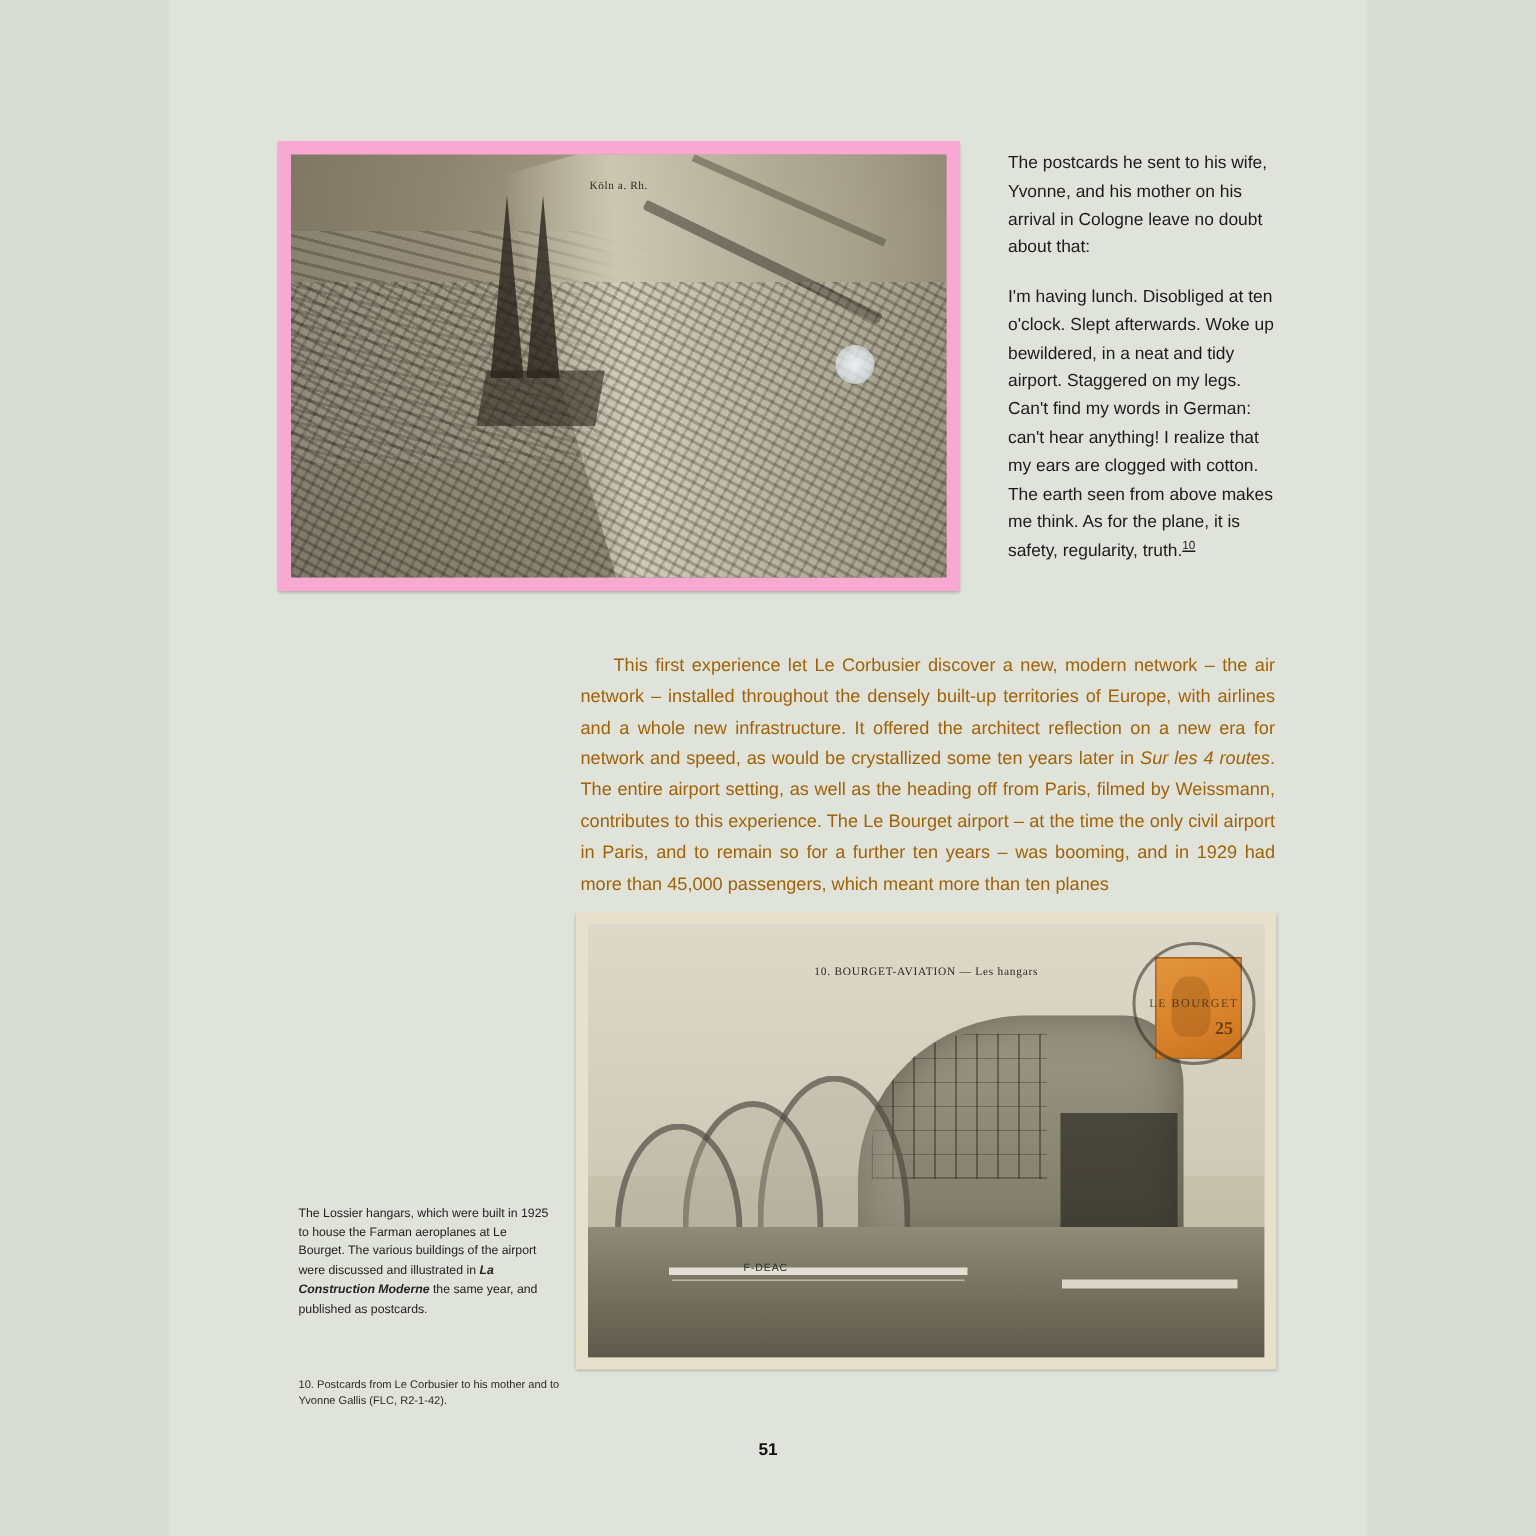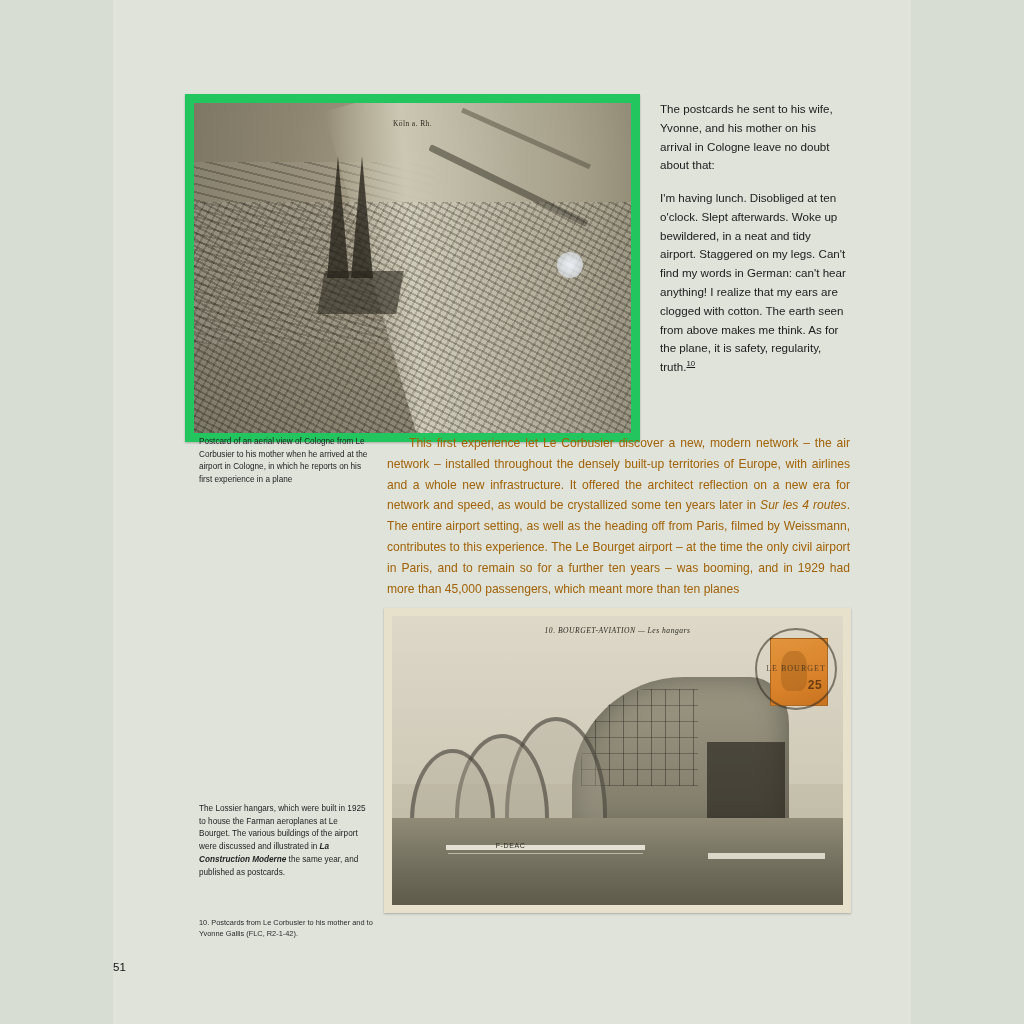--- a/index.html
+++ b/index.html
@@ -21,22 +21,22 @@
     height: 1024px;
     background: #dfe3da;
   }
 
   
   .fig1 {
     position: absolute;
     left: 72px;
     top: 94px;
     width: 455px;
-    height: 348px;
-    background: #22c55e;
+    height: 300px;
+    background: #f9a8d4;
     box-shadow: 0 1px 2px rgba(0,0,0,.25);
     overflow: hidden;
   }
   .fig1 .inner {
     position: absolute;
     left: 9px; top: 9px; right: 9px; bottom: 9px;
     background:
       radial-gradient(ellipse at 62% 18%, #b6ad93 0%, #8d8570 45%, #6f6a58 100%);
     overflow: hidden;
   }
@@ -128,21 +128,21 @@
   
   .col-right {
     position: absolute;
     left: 547px;
     top: 100px;
     width: 190px;
     font-size: 11.6px;
     line-height: 1.62;
     color: #1b1b1b;
   }
-  .col-right p { margin: 0 0 14px 0; }
+  .col-right p { margin: 0 0 14px 12px; }
   .quote {
     margin-left: 23px;
   }
   .quote sup { font-size: 7.8px; vertical-align: super; text-decoration: underline; }
 
   
   .cap1 {
     position: absolute;
     left: 86px;
     top: 436px;
@@ -230,47 +230,46 @@
     box-shadow: 0 6px 0 -2px rgba(215,210,195,.7);
   }
   .fig2 .plane2 {
     position: absolute;
     right: 4%; bottom: 16%;
     width: 26%; height: 6px;
     background: rgba(230,226,212,.9);
   }
   .fig2 .fig-text {
     position: absolute;
-    left: 0; top: 10px; width: 100%;
+    left: 0; top: 27px; width: 100%;
     text-align: center;
     font-size: 7.6px;
     letter-spacing: .5px;
     color: #2b2a22;
     font-family: "Liberation Serif", serif;
-    font-style: italic;
   }
   .fig2 .plane-code {
     position: absolute;
     left: 23%; bottom: 19.5%;
     font-size: 7px;
     color: #2e2c24;
     letter-spacing: .6px;
     font-family: "Liberation Sans", sans-serif;
   }
   .stamp {
     position: absolute;
     right: 15px; top: 22px;
     width: 56px; height: 66px;
     background: linear-gradient(160deg, #e2953c 0%, #d9822b 60%, #c9731f 100%);
     border: 1px solid rgba(120,70,20,.5);
   }
   .stamp .val {
     position: absolute; right: 5px; bottom: 12px;
     font-size: 12px; font-weight: bold; color: #6b3d10;
-    font-family: Liberation Mono, monospace;
+    font-family: Liberation Serif, serif;
   }
   .stamp .figurine {
     position: absolute; left: 10px; top: 12px;
     width: 26px; height: 40px;
     background: rgba(160,95,25,.45);
     border-radius: 40% 40% 30% 30%;
   }
   .cancel {
     position: absolute;
     right: 6px; top: 12px;
@@ -307,23 +306,23 @@
     font-size: 7.4px;
     line-height: 1.5;
     color: #2a2a2a;
   }
 
   
   .pageno {
     position: absolute;
     left: 0; top: 961px;
     width: 798px;
-    text-align: left;
+    text-align: center;
     font-size: 11.5px;
-    font-weight: normal;
+    font-weight: bold;
     color: #111;
   }
 </style>
 </head>
 <body>
 
 <div class="page">
 
   <div class="fig1">
     <div class="inner">
@@ -339,21 +338,20 @@
       <div class="scratch"></div>
       <div class="caption-top">Köln a. Rh.</div>
     </div>
   </div>
 
   <div class="col-right">
     <p>The postcards he sent to his wife, Yvonne, and his mother on his arrival in Cologne leave no doubt about that:</p>
     <p class="quote"><span>I'm having lunch. Disobliged at ten o'clock. Slept afterwards. Woke up bewildered, in a neat and tidy airport. Staggered on my legs. Can't find my words in German: can't hear anything! I realize that my ears are clogged with cotton. The earth seen from above makes me think. As for the plane, it is safety, regularity, truth.</span><sup>10</sup></p>
   </div>
 
-  <div class="cap1">Postcard of an aerial view of Cologne from Le Corbusier to his mother when he arrived at the airport in Cologne, in which he reports on his first experience in a plane</div>
 
   <div class="body-par">
     <span class="indent"></span><span>This first experience let Le Corbusier discover a new, modern network – the air network – installed throughout the densely built-up territories of Europe, with airlines and a whole new infrastructure. It offered the architect reflection on a new era for network and speed, as would be crystallized some ten years later in </span><i>Sur les 4 routes</i><span>. The entire airport setting, as well as the heading off from Paris, filmed by Weissmann, contributes to this experience. The Le Bourget airport – at the time the only civil airport in Paris, and to remain so for a further ten years – was booming, and in 1929 had more than 45,000 passengers, which meant more than ten planes</span>
   </div>
 
   <div class="fig2">
     <div class="inner">
       <div class="sky"></div>
       <div class="hangar-main">
         <div class="glassgrid"></div>

